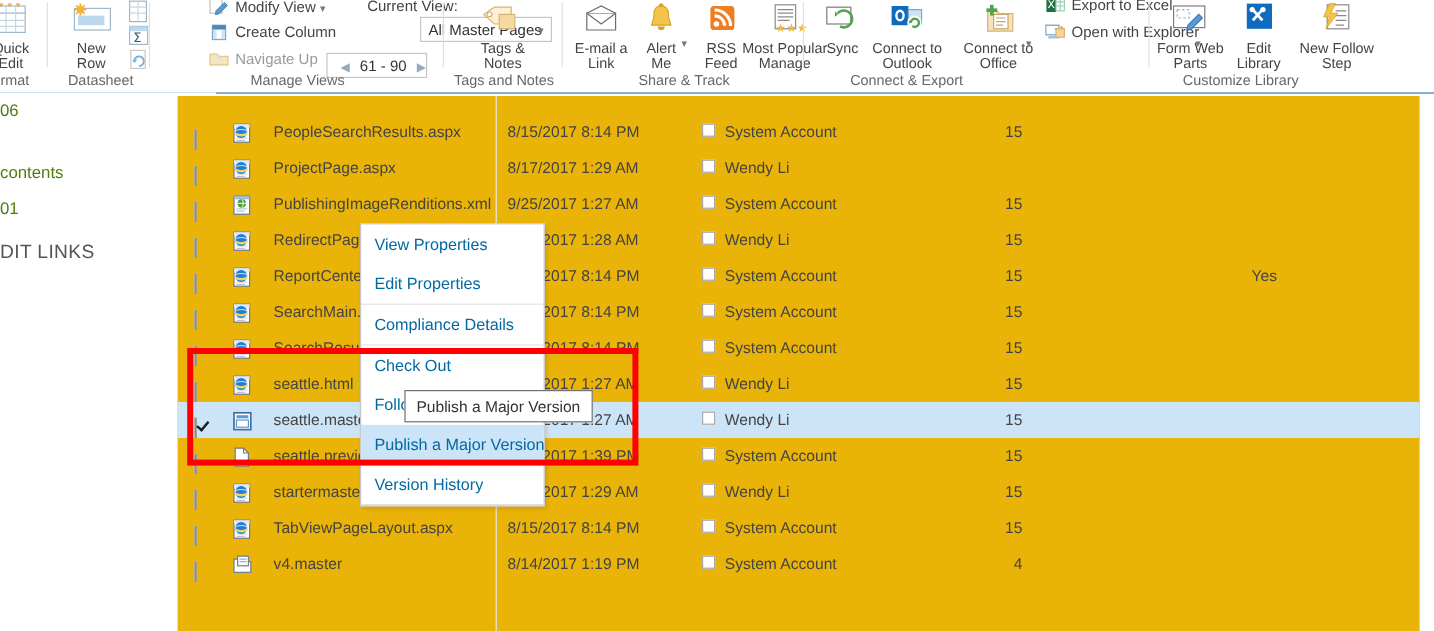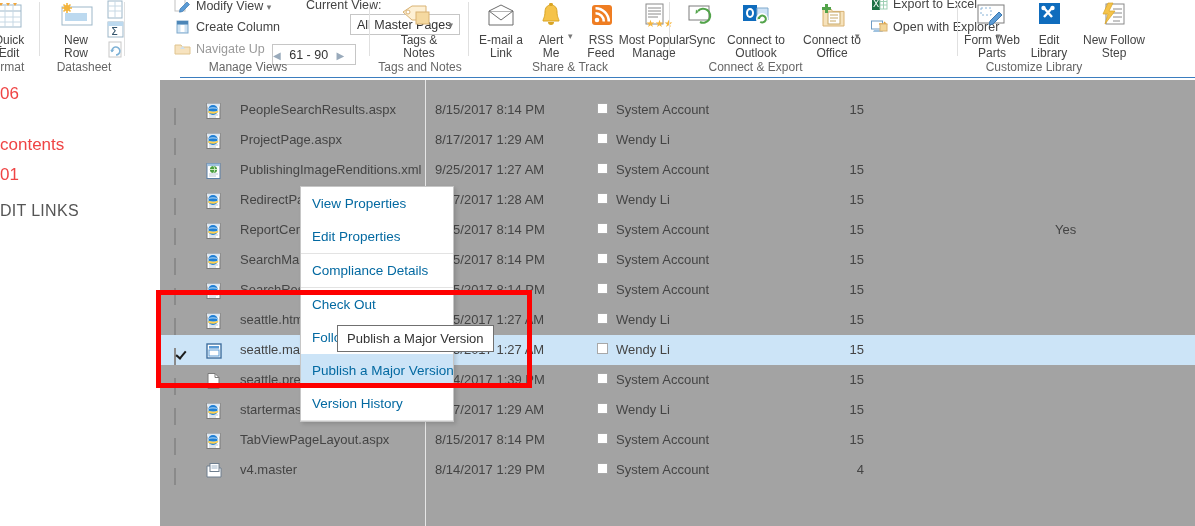--- a/index.html
+++ b/index.html
@@ -42,32 +42,32 @@
   .combo{
     position:absolute;border:1px solid #c6c6c6;background:#fff;height:21px;
     font-size:12.5px;color:#333;line-height:21px;padding:0 6px;white-space:nowrap;
     box-sizing:border-box;
   }
   .combo .cv{display:inline-block;}
   .combo .arw{position:absolute;right:6px;top:0;color:#777;font-size:9px;}
   .pager{
     position:absolute;border:1px solid #c6c6c6;background:#fff;height:21px;
     font-size:12.5px;color:#333;line-height:21px;box-sizing:border-box;
-    text-align:left;
+    text-align:right;
   }
   .pager .pa{color:#9ab;font-size:10px;}
   .curview{position:absolute;font-size:12.5px;color:#444;white-space:nowrap;}
 
   
   .leftnav{position:absolute;left:0;top:77px;width:180px;height:449px;background:#fff;}
-  .lnt{position:absolute;font-size:17px;color:#ef4444;white-space:nowrap;}
+  .lnt{position:absolute;font-size:14px;color:#4d7c0f;white-space:nowrap;}
   .lnt.caps{font-size:16px;letter-spacing:.3px;color:#555;}
 
   
-  .list{position:absolute;left:160px;top:80px;width:1035px;height:446px;background:#a3a3a3;}
+  .list{position:absolute;left:148px;top:80px;width:1035px;height:446px;background:#eab308;}
   .row{
     position:absolute;left:0;width:1035px;height:30px;line-height:30px;
     font-size:13px;color:#444;
   }
   .row.sel{background:#cce4f7;}
   .c-chk{position:absolute;left:14px;top:7px;width:15px;height:15px;}
   .chkbox{width:13px;height:13px;border:1px solid #8a8a8a;background:#fff;box-sizing:border-box;position:relative;}
   .chkbox.on:after{
     content:"";position:absolute;left:3px;top:0px;width:4px;height:8px;
     border:solid #1b1b1b;border-width:0 2px 2px 0;transform:rotate(40deg);
@@ -556,21 +556,21 @@
               <ellipse cx="8" cy="8" rx="5" ry="2.1" fill="none" stroke="#bfe0f7" stroke-width="1"></ellipse>
               <path d="M3.3 9.6c3.6 1.6 8 1.6 9.6-.4" fill="none" stroke="#ffd14d" stroke-width="1.8"></path>
             </svg></span><span class="c-name">TabViewPageLayout.aspx</span><span class="c-date">8/15/2017 8:14 PM</span><span class="c-bychk"></span><span class="c-byname">System Account</span><span class="c-ver">15</span><span class="c-appr"></span></div>
         <div class="row" style="top: 375px;"><span class="c-chk"><span class="chkbox"></span></span><span class="c-ico ficon"><svg width="18" height="18" viewBox="0 0 18 18">
               <path d="M2 4h6l1.5 2H16v9H2z" fill="#ffffff" stroke="#6f7f8f"></path>
               <rect x="5" y="1.5" width="9" height="8" fill="#ffffff" stroke="#6f7f8f"></rect>
               <g stroke="#9fb3c6">
                 <line x1="6.5" y1="4" x2="12.5" y2="4"></line>
                 <line x1="6.5" y1="6" x2="12.5" y2="6"></line>
               </g>
-            </svg></span><span class="c-name">v4.master</span><span class="c-date">8/14/2017 1:29 PM</span><span class="c-bychk"></span><span class="c-byname">System Account</span><span class="c-ver">4</span><span class="c-appr"></span></div>
+            </svg></span><span class="c-name">v4.master</span><span class="c-date">8/14/2017 1:19 PM</span><span class="c-bychk"></span><span class="c-byname">System Account</span><span class="c-ver">4</span><span class="c-appr"></span></div>
       </div>
   </div>
 
   <div class="ctxmenu" id="ctxmenu">
       <div class="mi">View Properties</div>
       <div class="mi">Edit Properties</div>
       <div class="mdiv"></div>
       <div class="mi">Compliance Details</div>
       <div class="mdiv"></div>
       <div class="mi">Check Out</div>

